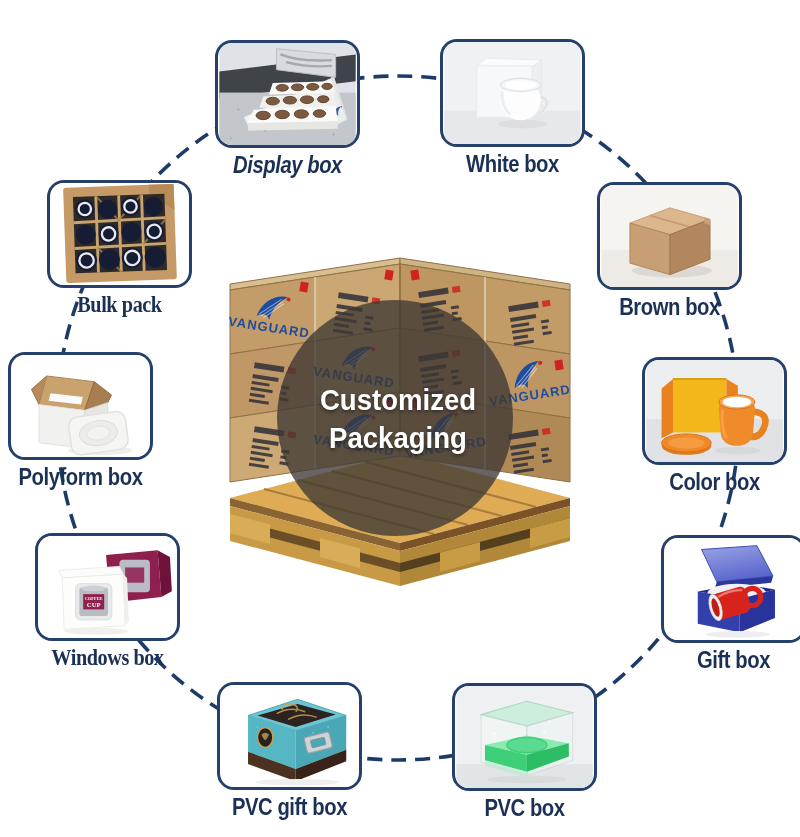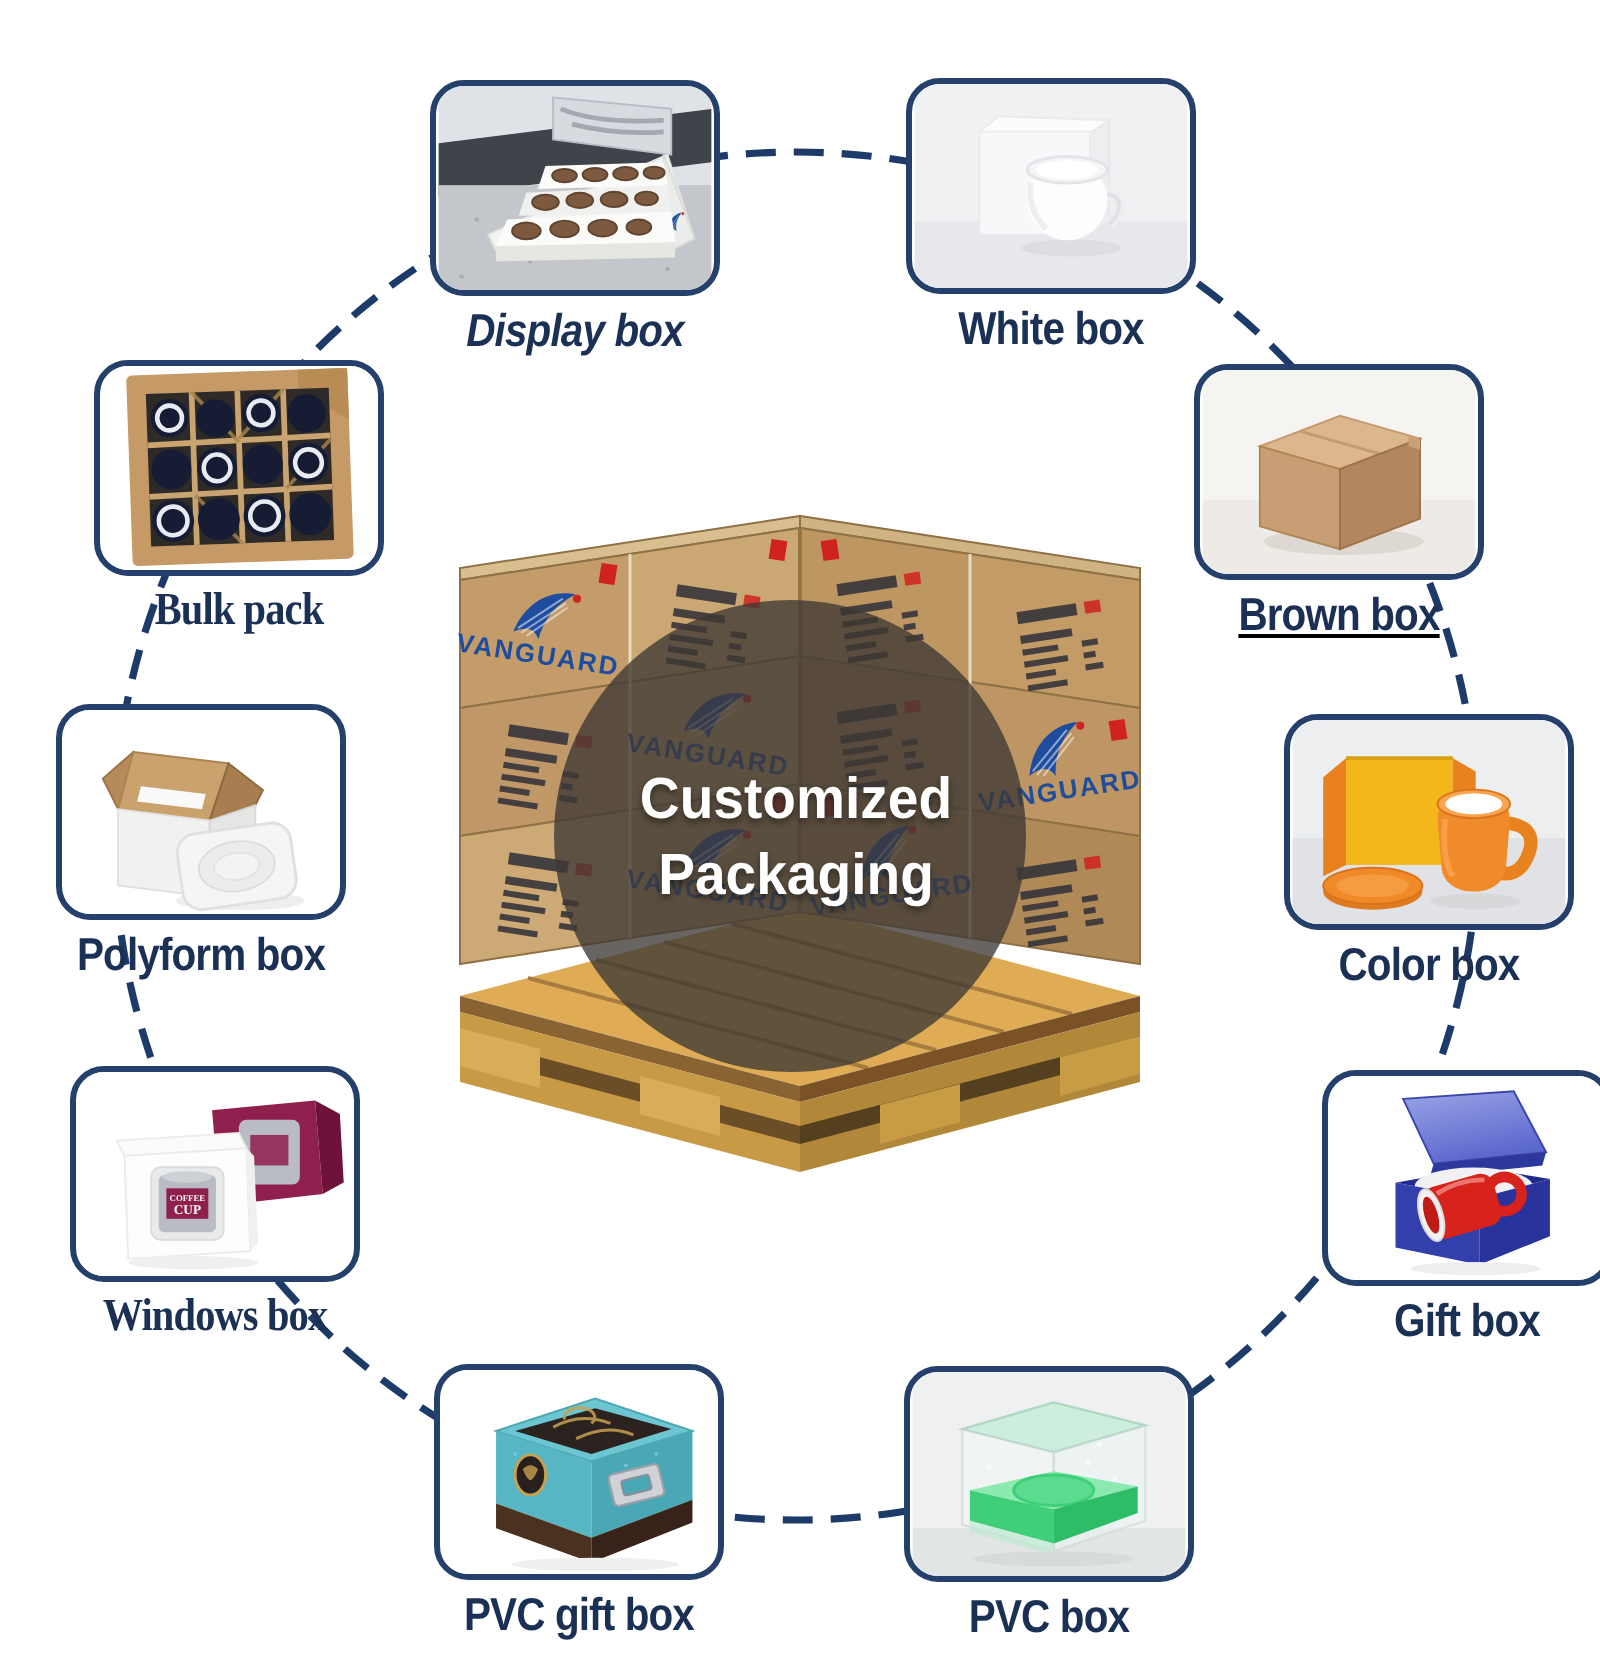--- a/index.html
+++ b/index.html
@@ -173,21 +173,21 @@
           <ellipse cx="66" cy="75" rx="7.5" ry="4.4"></ellipse>
         <ellipse cx="86" cy="74.5" rx="7.5" ry="4.4"></ellipse>
           <ellipse cx="105" cy="74" rx="6.5" ry="4"></ellipse>
       </g>
       <polygon points="30,84 124,82 124,90 30,92" fill="#e6e6e3"></polygon>
     </svg>
   </div>
   <div class="label">Display box</div>
 </div>
 
-<div class="item" style="left:453px;top:39px;">
+<div class="item" style="left:440px;top:39px;">
   <div class="thumb">
     <svg viewBox="0 0 143 107">
       <rect width="143" height="107" fill="#eff1f3"></rect>
       <rect y="72" width="143" height="35" fill="#e6e8eb"></rect>
       <polygon points="34,25 44,17 102,19 92,26" fill="#fbfcfd" stroke="#e9ebed" stroke-width="1"></polygon>
       <polygon points="92,26 102,19 102,72 92,79" fill="#ecEEF0" stroke="#e5e7e9" stroke-width="1"></polygon>
       <rect x="34" y="25" width="58" height="54" fill="#f7f8fa" stroke="#e9ebed" stroke-width="1"></rect>
       <ellipse cx="82" cy="86" rx="26" ry="4.5" fill="#dcdee1"></ellipse>
       <path d="M99,57 q15,3 3,17" stroke="#eceef0" stroke-width="6" fill="none"></path>
       <path d="M99,57 q15,3 3,17" stroke="#dfe1e4" stroke-width="2" fill="none"></path>
@@ -243,37 +243,37 @@
             <circle cx="108" cy="52" r="7"></circle>
           <circle cx="36" cy="80" r="7.5"></circle>
             <circle cx="84" cy="79" r="7.5"></circle>
         </g>
       </g>
     </svg>
   </div>
   <div class="label">Bulk pack</div>
 </div>
 
-<div class="item" style="left:597px;top:182px;text-decoration:underline;">
+<div class="item" style="left:597px;top:182px;">
   <div class="thumb">
     <svg viewBox="0 0 143 107">
       <rect width="143" height="107" fill="#f6f4f1"></rect>
       <rect y="68" width="143" height="39" fill="#eeebe7"></rect>
       <ellipse cx="74" cy="90" rx="42" ry="7" fill="#ddd8d1"></ellipse>
       <polygon points="30,40 72,24 114,36 72,52" fill="#dcb68d" stroke="#c49a6e" stroke-width="1"></polygon>
       <line x1="51" y1="32" x2="93" y2="44" stroke="#c49a6e" stroke-width="1.5"></line>
       <polygon points="30,40 72,52 72,94 30,82" fill="#c89e74" stroke="#b08654" stroke-width="1"></polygon>
       <polygon points="72,52 114,36 114,78 72,94" fill="#b3875d" stroke="#9c744c" stroke-width="1"></polygon>
       <polygon points="108,34 114,36 114,42 108,40" fill="#caa076"></polygon>
     </svg>
   </div>
   <div class="label">Brown box</div>
 </div>
 
-<div class="item" style="left:28px;top:352px;">
+<div class="item" style="left:8px;top:352px;">
   <div class="thumb">
     <svg viewBox="0 0 143 107">
       <rect width="143" height="107" fill="#ffffff"></rect>
       <polygon points="20,36 36,22 42,42 28,52" fill="#b68a5a" stroke="#9c7347" stroke-width="1"></polygon>
       <polygon points="36,22 86,28 76,58 28,52" fill="#c9a26d" stroke="#ab8350" stroke-width="1"></polygon>
       <polygon points="86,28 104,42 100,50 76,58" fill="#a87e51" stroke="#8d6840" stroke-width="1"></polygon>
       <polygon points="40,40 74,44 72,52 38,48" fill="#fafafa"></polygon>
       <polygon points="28,52 76,58 76,98 28,92" fill="#f1f1f0" stroke="#e1e1df" stroke-width="1"></polygon>
       <polygon points="76,58 100,50 100,90 76,98" fill="#e6e6e4" stroke="#d8d8d6" stroke-width="1"></polygon>
       <ellipse cx="92" cy="100" rx="34" ry="5" fill="#eeeeec"></ellipse>

